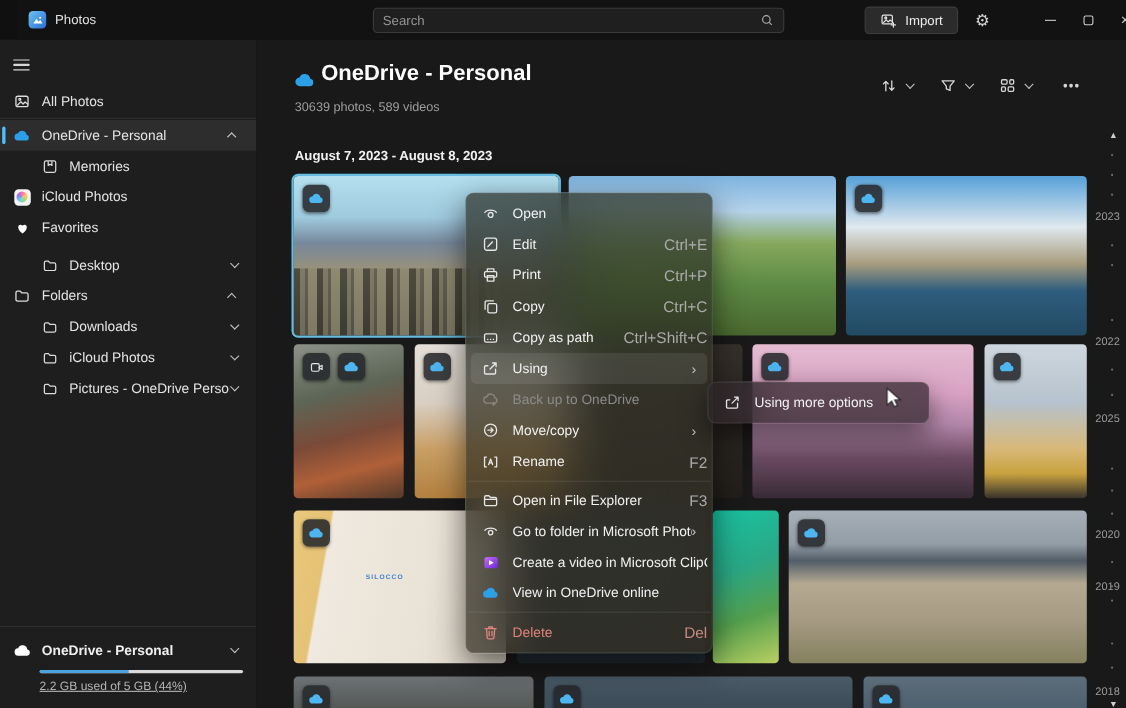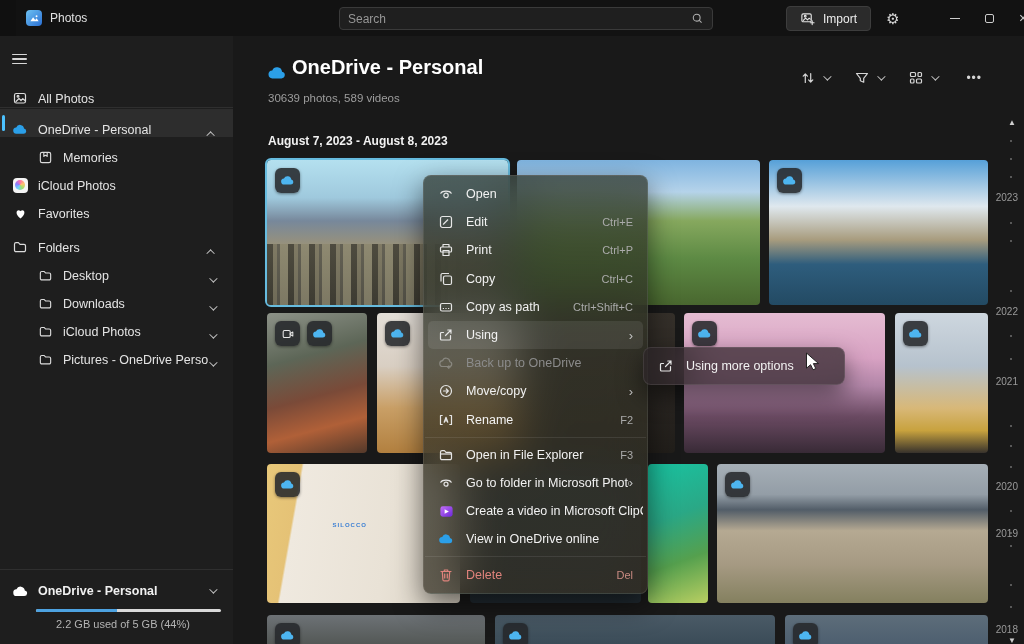--- a/index.html
+++ b/index.html
@@ -23,42 +23,42 @@
   .wincontrols{position:absolute;right:0;top:0;height:36px;display:flex}
   .wbtn{width:34px;height:36px;display:flex;align-items:center;justify-content:center;color:#cccccc}
   .minbar{width:10px;height:1px;background:#cccccc}
   .maxbox{width:9px;height:9px;border:1px solid #cccccc;border-radius:2px}
   .wbtn.close{font-size:14px}
   
   .sidebar{position:absolute;left:0;top:36px;width:233px;height:608px;background:#1e1e1e}
   .hamburger{margin:10px 0 6px 10px;width:36px;height:26px;display:flex;flex-direction:column;
     justify-content:center;gap:3px;padding-left:2px}
   .hamburger i{display:block;width:15px;height:1.6px;background:#d8d8d8;border-radius:1px}
-  .sitem{position:relative;height:28px;display:flex;align-items:flex-end;font-size:12.5px;color:#e4e4e4}
+  .sitem{position:relative;height:28px;display:flex;align-items:center;font-size:12.5px;color:#e4e4e4}
   .sitem .sic{width:16px;height:16px;margin-left:12px;display:flex;align-items:center;justify-content:center}
   .sitem.sub .sic{margin-left:37px}
   .sitem .slabel{margin-left:10px;flex:1;white-space:nowrap;overflow:hidden}
   .sitem.selected{background:#2d2d2d}
   .sitem.selected::before{content:'';position:absolute;left:2px;top:6px;width:3px;height:16px;border-radius:2px;
     background:#4cc2ff}
   .sdivider{height:1px;background:rgba(255,255,255,.08);margin:1px 0}
   .chev{display:inline-block;width:6px;height:6px;border-right:1.4px solid #c2c2c2;
     border-bottom:1.4px solid #c2c2c2;margin-right:18px}
   .chev.down{transform:rotate(45deg) translateY(-2px)}
   .chev.up{transform:rotate(-135deg) translateY(-2px)}
   .icloudic{width:15px;height:15px;border-radius:4px;background:#f4f4f4;display:flex;align-items:center;justify-content:center}
   .icloudic i{width:10px;height:10px;border-radius:50%;
     background:conic-gradient(#ff6ea8,#ffc36e,#9be06e,#6ecdff,#8a7bff,#ff6ea8)}
   .storage{position:absolute;left:0;bottom:0;width:233px;padding:10px 0 14px 0;border-top:1px solid rgba(255,255,255,.08)}
   .storow{display:flex;align-items:center;height:22px;font-size:12.5px;font-weight:700;color:#f0f0f0}
   .storow .sic{width:18px;margin-left:12px}
   .storow .slabel{margin-left:8px;flex:1}
   .sbar{margin:7px 12px 0 36px;height:3px;border-radius:2px;background:#d9d9d9;position:relative;overflow:hidden}
   .sbar i{position:absolute;left:0;top:0;bottom:0;width:44%;background:#4da2e0}
-  .slink{margin:6px 12px 0 56px;font-size:11px;color:#b4b4b4;}
+  .slink{margin:6px 12px 0 36px;font-size:11px;color:#b4b4b4;text-decoration:underline}
   
   .content{position:absolute;left:233px;top:36px;width:791px;height:608px;background:#191919;overflow:hidden}
   .hcloud{position:absolute;left:34px;top:27px}
   .htitle{position:absolute;left:59px;top:20px;font-size:20px;font-weight:700;color:#ffffff}
   .hsub{position:absolute;left:35px;top:56px;font-size:11.5px;color:#9d9d9d}
   .toolbar{position:absolute;top:30px;right:38px;display:flex;align-items:center;gap:7px;color:#d6d6d6}
   .tbtn{display:flex;align-items:center;justify-content:center;height:24px}
   .tmore{font-size:12px;letter-spacing:1px;color:#d6d6d6;padding:0 4px}
   .dategroup{position:absolute;left:35px;top:98px;font-size:12px;font-weight:700;color:#f2f2f2}
   
@@ -107,21 +107,21 @@
   .year{position:absolute;right:6px;font-size:10px;color:#9a9a9a}
   .dot{position:absolute;right:12px;width:2px;height:2px;border-radius:50%;background:#6e6e6e}
   
   .cmenu{position:absolute;left:190px;top:139px;width:225px;z-index:50;padding:4px 0;
     background:linear-gradient(160deg,rgba(62,72,56,.38),rgba(72,58,38,.38)),rgba(34,36,34,.58);
     backdrop-filter:blur(22px) saturate(135%);-webkit-backdrop-filter:blur(22px) saturate(135%);
     border:1px solid rgba(255,255,255,.09);border-radius:8px;box-shadow:0 10px 28px rgba(0,0,0,.55)}
   .mi{height:28.2px;display:flex;align-items:center;margin:0 4px;border-radius:5px}
   .mi .mic{width:16px;height:16px;margin-left:10px;flex:none;display:flex;align-items:center;justify-content:center}
   .mi .mil{margin-left:12px;flex:1;font-size:12.5px;color:#f2f2f2;white-space:nowrap;overflow:hidden}
-  .mi .mis{font-size:11px;color:#ababab;margin-right:10px;white-space:nowrap}
+  .mi .mis{font-size:14px;color:#ababab;white-space:nowrap}
   .mi .mia{font-size:13px;color:#c4c4c4;margin-right:10px;line-height:1}
   .mi.hl{background:rgba(255,255,255,.085)}
   .mi.dis .mil{color:#8b8b8b}
   .mi.dis .mic{opacity:.45}
   .mi.danger .mil{color:#e0837c}
   .mi.danger .mis{color:#c98a82}
   .msep{height:1px;background:rgba(255,255,255,.09);margin:3px 1px}
   .submenu{position:absolute;left:410px;top:311px;width:202px;z-index:55;padding:4px 0;
     background:rgba(44,38,40,.72);backdrop-filter:blur(20px) saturate(130%);
     -webkit-backdrop-filter:blur(20px) saturate(130%);
@@ -226,38 +226,38 @@
   <div class="sitem">
     <span class="sic">
       <svg width="15" height="15" viewBox="0 0 16 16">
           <path d="M8 13.2C2.4 9.4 3.2 4.6 6 4.6c1.3 0 2 .9 2 .9s.7-.9 2-.9c2.8 0 3.6 4.8-2 8.6z" fill="#fff"></path>
         </svg>
     </span>
     <span class="slabel">Favorites</span>
   </div>
 
   <div style="height:6px"></div>
+  <div class="sitem sub">
+    <span class="sic">
+      <svg width="15" height="15" viewBox="0 0 16 16" fill="none" stroke="#dcdcdc" stroke-width="1.2" stroke-linejoin="round">
+          <path d="M2.5 5.2a1.5 1.5 0 0 1 1.5-1.5h2.4l1.6 1.6H12a1.5 1.5 0 0 1 1.5 1.5v4.4a1.5 1.5 0 0 1-1.5 1.5H4a1.5 1.5 0 0 1-1.5-1.5z"></path>
+        </svg>
+    </span>
+    <span class="slabel">Desktop</span>
+    <span class="chev down"></span>
+  </div>
+
   <div class="sitem">
     <span class="sic">
       <svg width="16" height="16" viewBox="0 0 16 16" fill="none" stroke="#dcdcdc" stroke-width="1.2" stroke-linejoin="round">
           <path d="M2.5 5.2a1.5 1.5 0 0 1 1.5-1.5h2.4l1.6 1.6H12a1.5 1.5 0 0 1 1.5 1.5v4.4a1.5 1.5 0 0 1-1.5 1.5H4a1.5 1.5 0 0 1-1.5-1.5z"></path>
         </svg>
     </span>
     <span class="slabel">Folders</span>
     <span class="chev up"></span>
-  </div>
-
-  <div class="sitem sub">
-    <span class="sic">
-      <svg width="15" height="15" viewBox="0 0 16 16" fill="none" stroke="#dcdcdc" stroke-width="1.2" stroke-linejoin="round">
-          <path d="M2.5 5.2a1.5 1.5 0 0 1 1.5-1.5h2.4l1.6 1.6H12a1.5 1.5 0 0 1 1.5 1.5v4.4a1.5 1.5 0 0 1-1.5 1.5H4a1.5 1.5 0 0 1-1.5-1.5z"></path>
-        </svg>
-    </span>
-    <span class="slabel">Desktop</span>
-    <span class="chev down"></span>
   </div>
 
   <div class="sitem sub">
     <span class="sic">
       <svg width="15" height="15" viewBox="0 0 16 16" fill="none" stroke="#dcdcdc" stroke-width="1.2" stroke-linejoin="round">
           <path d="M2.5 5.2a1.5 1.5 0 0 1 1.5-1.5h2.4l1.6 1.6H12a1.5 1.5 0 0 1 1.5 1.5v4.4a1.5 1.5 0 0 1-1.5 1.5H4a1.5 1.5 0 0 1-1.5-1.5z"></path>
         </svg>
     </span>
     <span class="slabel">Downloads</span>
     <span class="chev down"></span>
@@ -430,21 +430,21 @@
     <span class="dot" style="top:104px"></span>
       <span class="dot" style="top:122px"></span>
       <span class="dot" style="top:140px"></span>
     <span class="year" style="top:156px">2023</span>
     <span class="dot" style="top:186px"></span>
       <span class="dot" style="top:204px"></span>
       <span class="dot" style="top:254px"></span>
     <span class="year" style="top:270px">2022</span>
     <span class="dot" style="top:299px"></span>
       <span class="dot" style="top:322px"></span>
-    <span class="year" style="top:340px">2021</span>
+    <span class="year" style="top:340px">2025</span>
     <span class="dot" style="top:389px"></span>
       <span class="dot" style="top:409px"></span>
       <span class="dot" style="top:430px"></span>
     <span class="year" style="top:445px">2020</span>
     <span class="dot" style="top:474px"></span>
       <span class="dot" style="top:496px"></span>
       <span class="dot" style="top:509px"></span>
     <span class="year" style="top:492px">2019</span>
     <span class="dot" style="top:548px"></span>
       <span class="dot" style="top:570px"></span>

